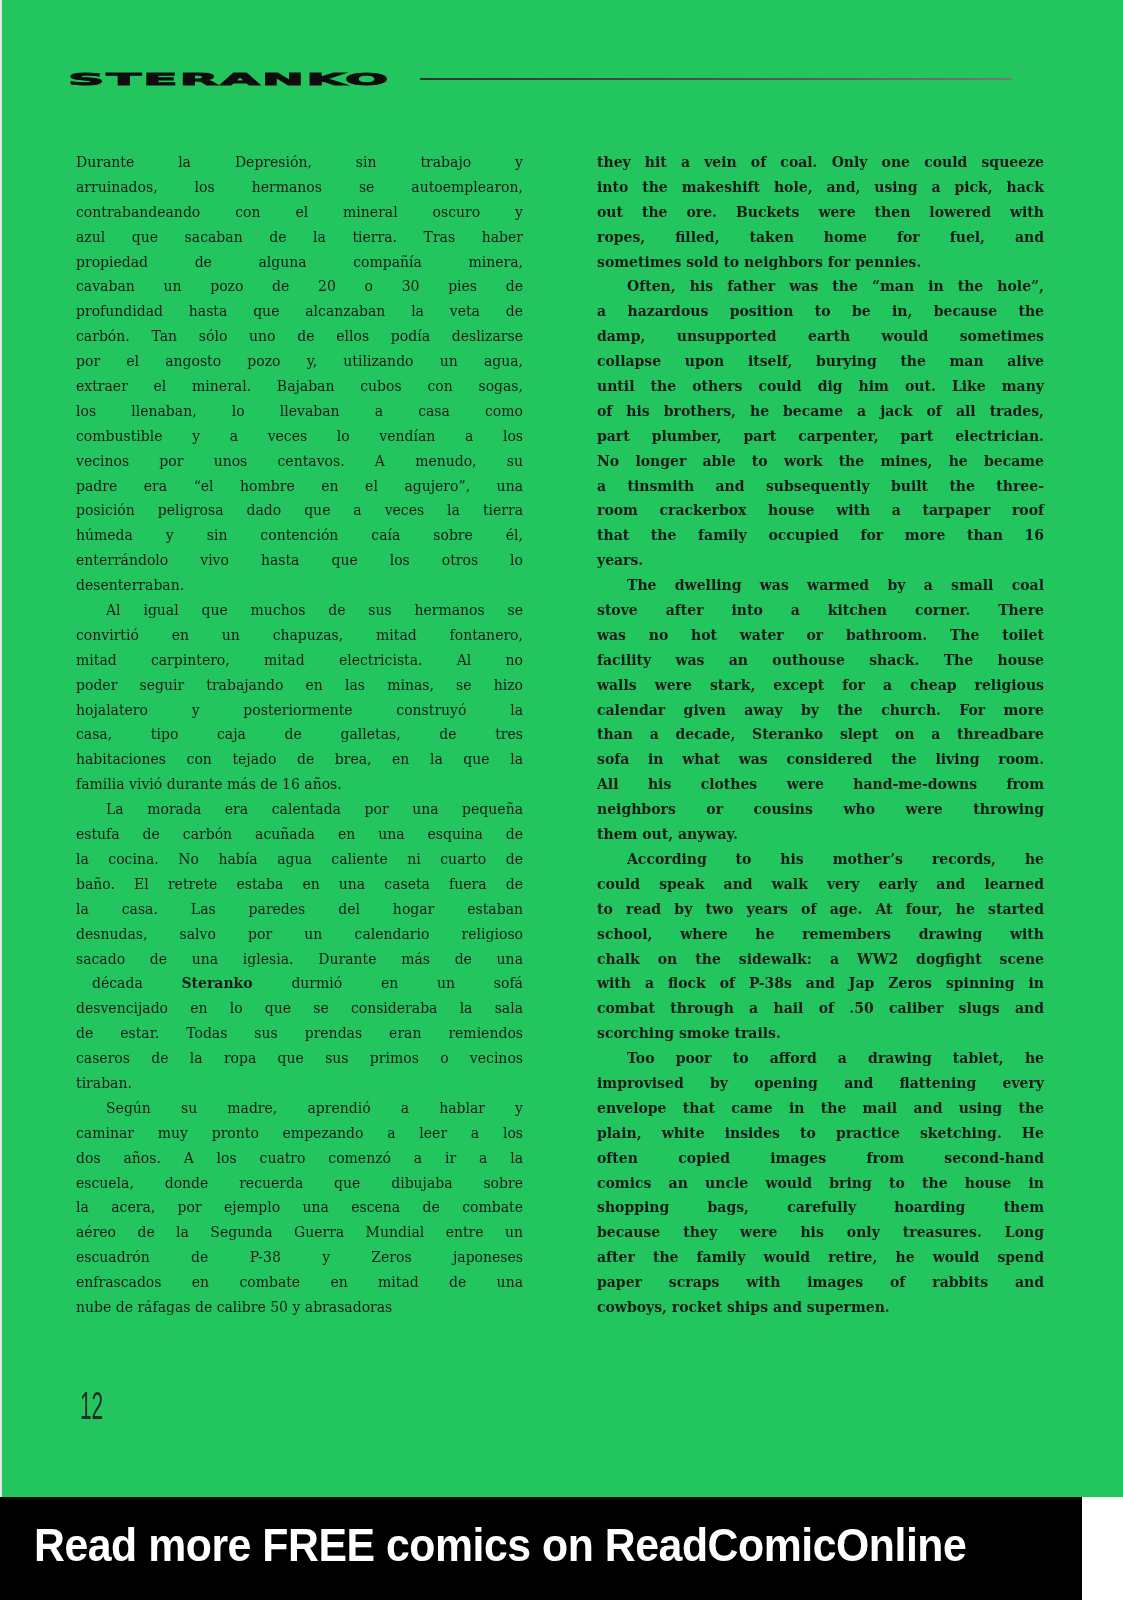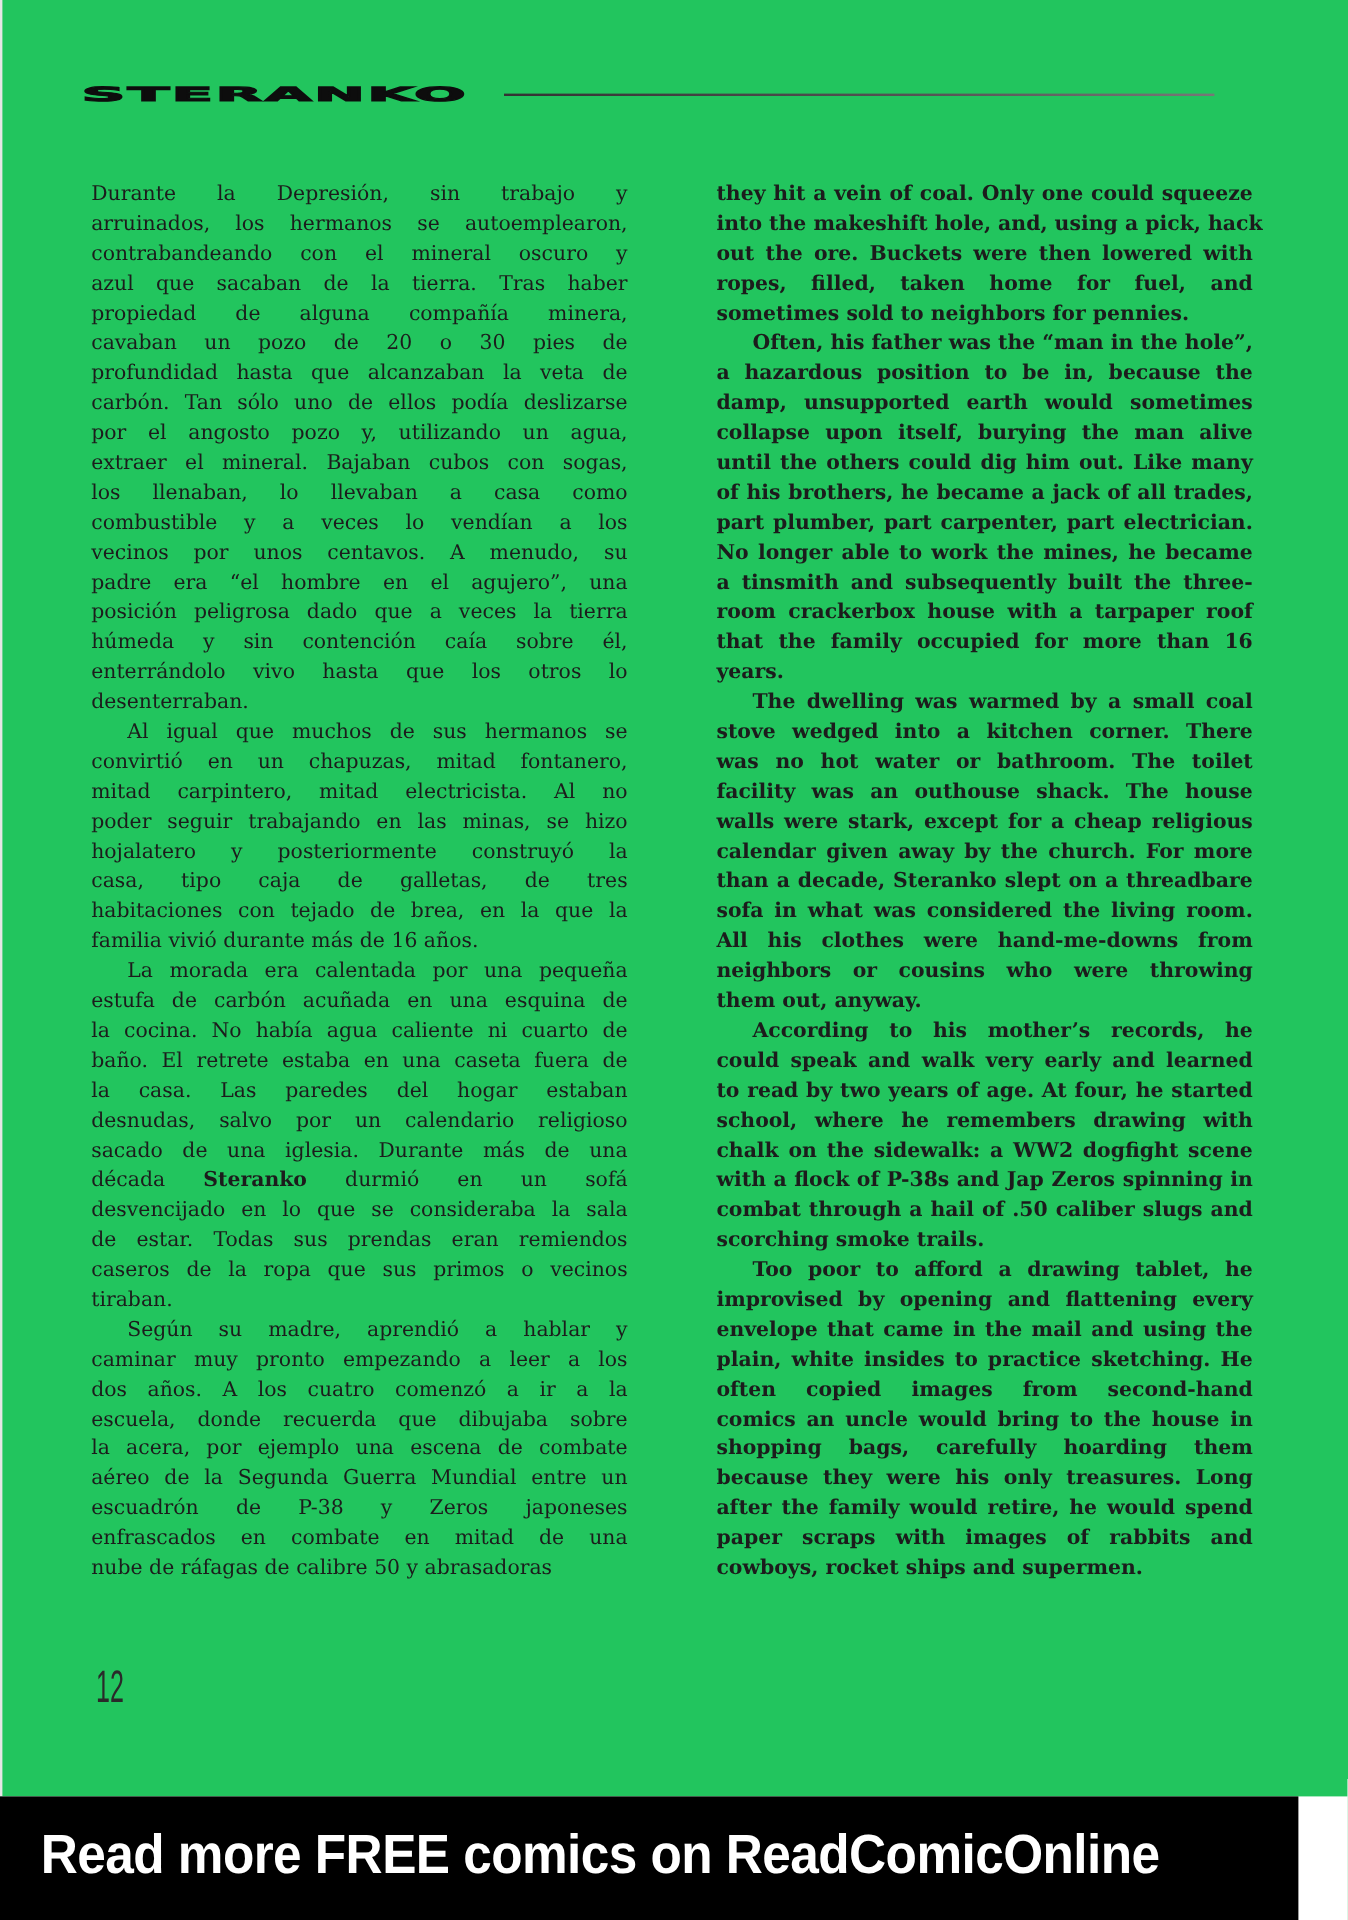--- a/index.html
+++ b/index.html
@@ -57,21 +57,21 @@
       left: 352px;
       top: 12px;
       width: 592px;
       height: 2px;
       background: linear-gradient(to right, #333 0%, #555 60%, #777 100%);
     }
     
     .column {
       position: absolute;
       top: 150px;
-      font-size: 17px;
+      font-size: 14px;
       line-height: 24.9px;
       text-align: justify;
       color: #1c1c1c;
     }
     .col-left {
       left: 76px;
       width: 447px;
     }
     .col-right {
       left: 597px;
@@ -88,20 +88,21 @@
     }
     .line.last {
       text-align-last: left;
     }
     .line.indent {
       padding-left: 30px;
     }
     .justify-wrap {
       display: flex;
       justify-content: space-between;
+      margin-left: 16px;
     }
     .bold {
       font-weight: bold;
     }
     
     .page-number {
       position: absolute;
       left: 80px;
       top: 1385px;
       font-family: "Liberation Sans Narrow", "Liberation Sans", sans-serif;
@@ -216,21 +217,21 @@
       <span class="line">collapse upon itself, burying the man alive</span>
       <span class="line">until the others could dig him out. Like many</span>
       <span class="line">of his brothers, he became a jack of all trades,</span>
       <span class="line">part plumber, part carpenter, part electrician.</span>
       <span class="line">No longer able to work the mines, he became</span>
       <span class="line">a tinsmith and subsequently built the three-</span>
       <span class="line">room crackerbox house with a tarpaper roof</span>
       <span class="line">that the family occupied for more than 16</span>
       <span class="line last">years.</span>
       <span class="line indent">The dwelling was warmed by a small coal</span>
-      <span class="line">stove wedged into a kitchen corner. There</span>
+      <span class="line">stove after into a kitchen corner. There</span>
       <span class="line">was no hot water or bathroom. The toilet</span>
       <span class="line">facility was an outhouse shack. The house</span>
       <span class="line">walls were stark, except for a cheap religious</span>
       <span class="line">calendar given away by the church. For more</span>
       <span class="line">than a decade, Steranko slept on a threadbare</span>
       <span class="line">sofa in what was considered the living room.</span>
       <span class="line">All his clothes were hand-me-downs from</span>
       <span class="line">neighbors or cousins who were throwing</span>
       <span class="line last">them out, anyway.</span>
       <span class="line indent">According to his mother’s records, he</span>

